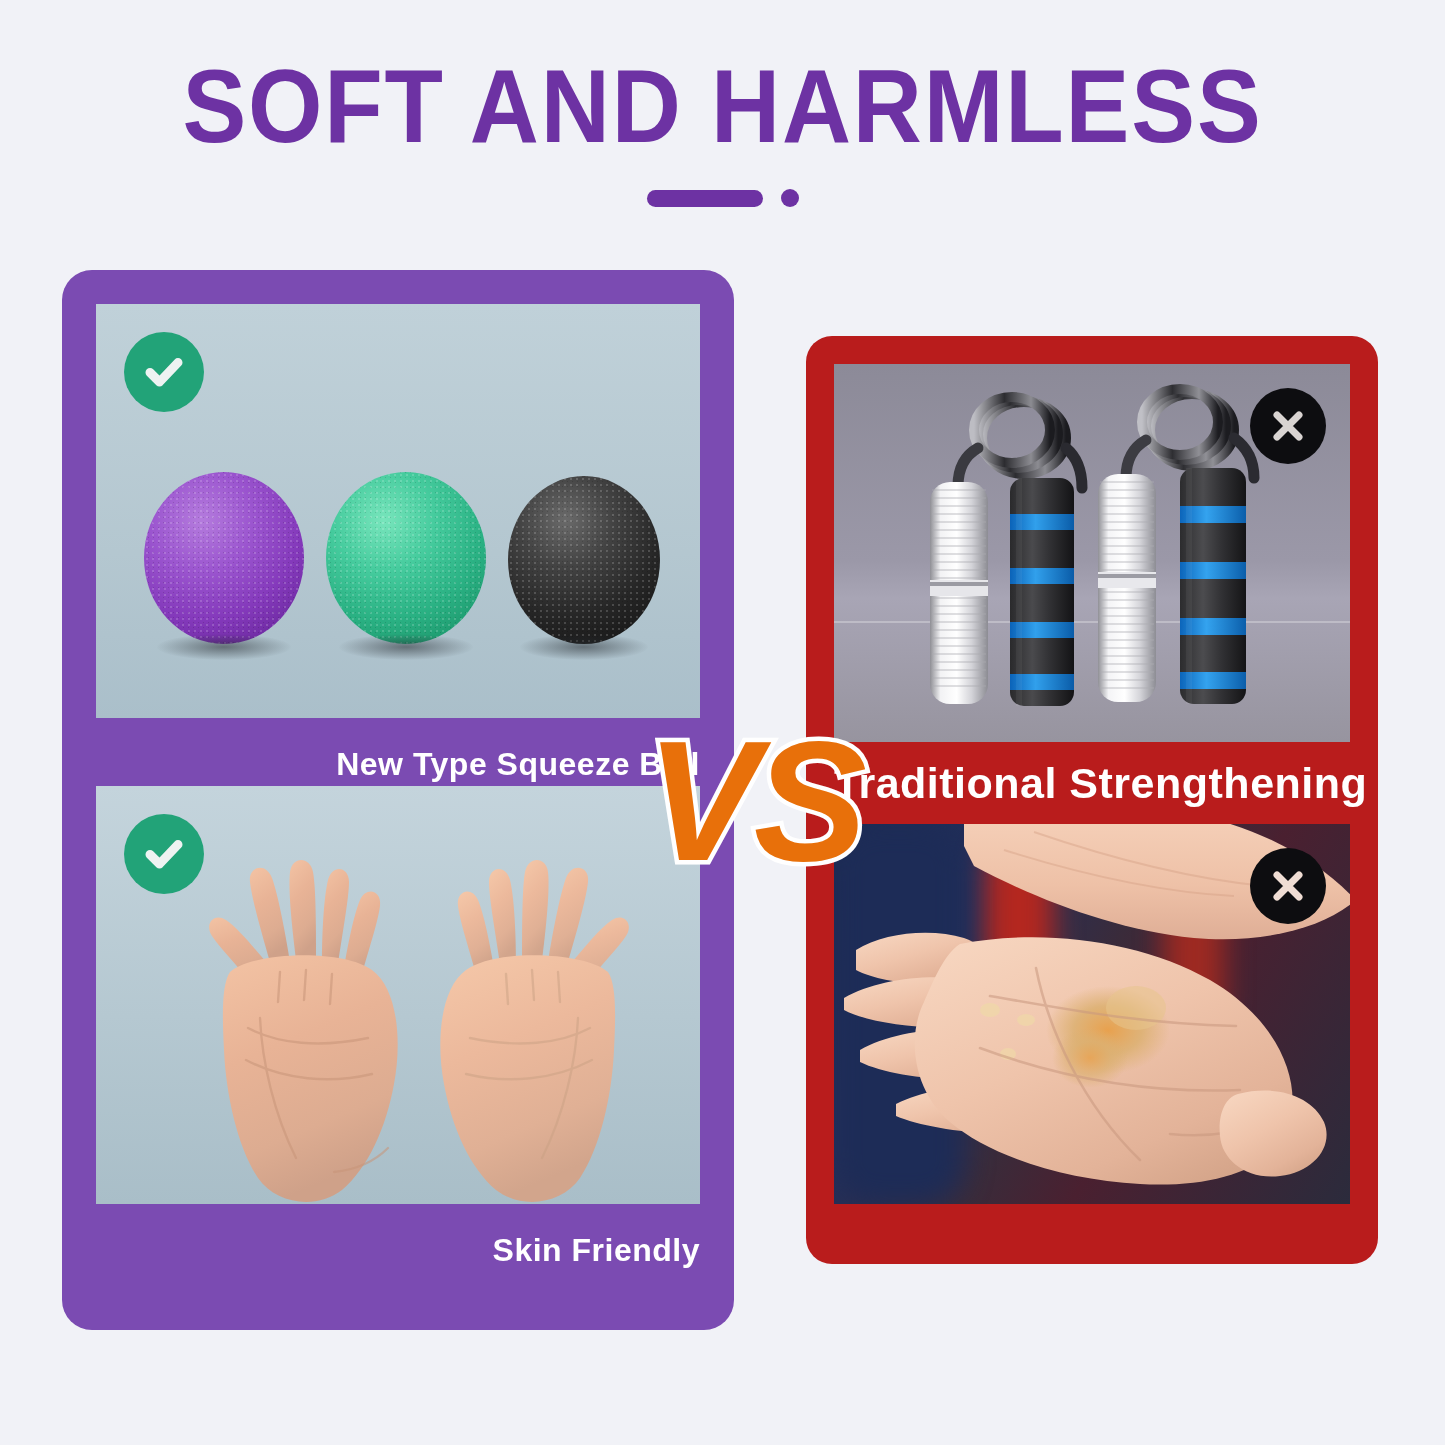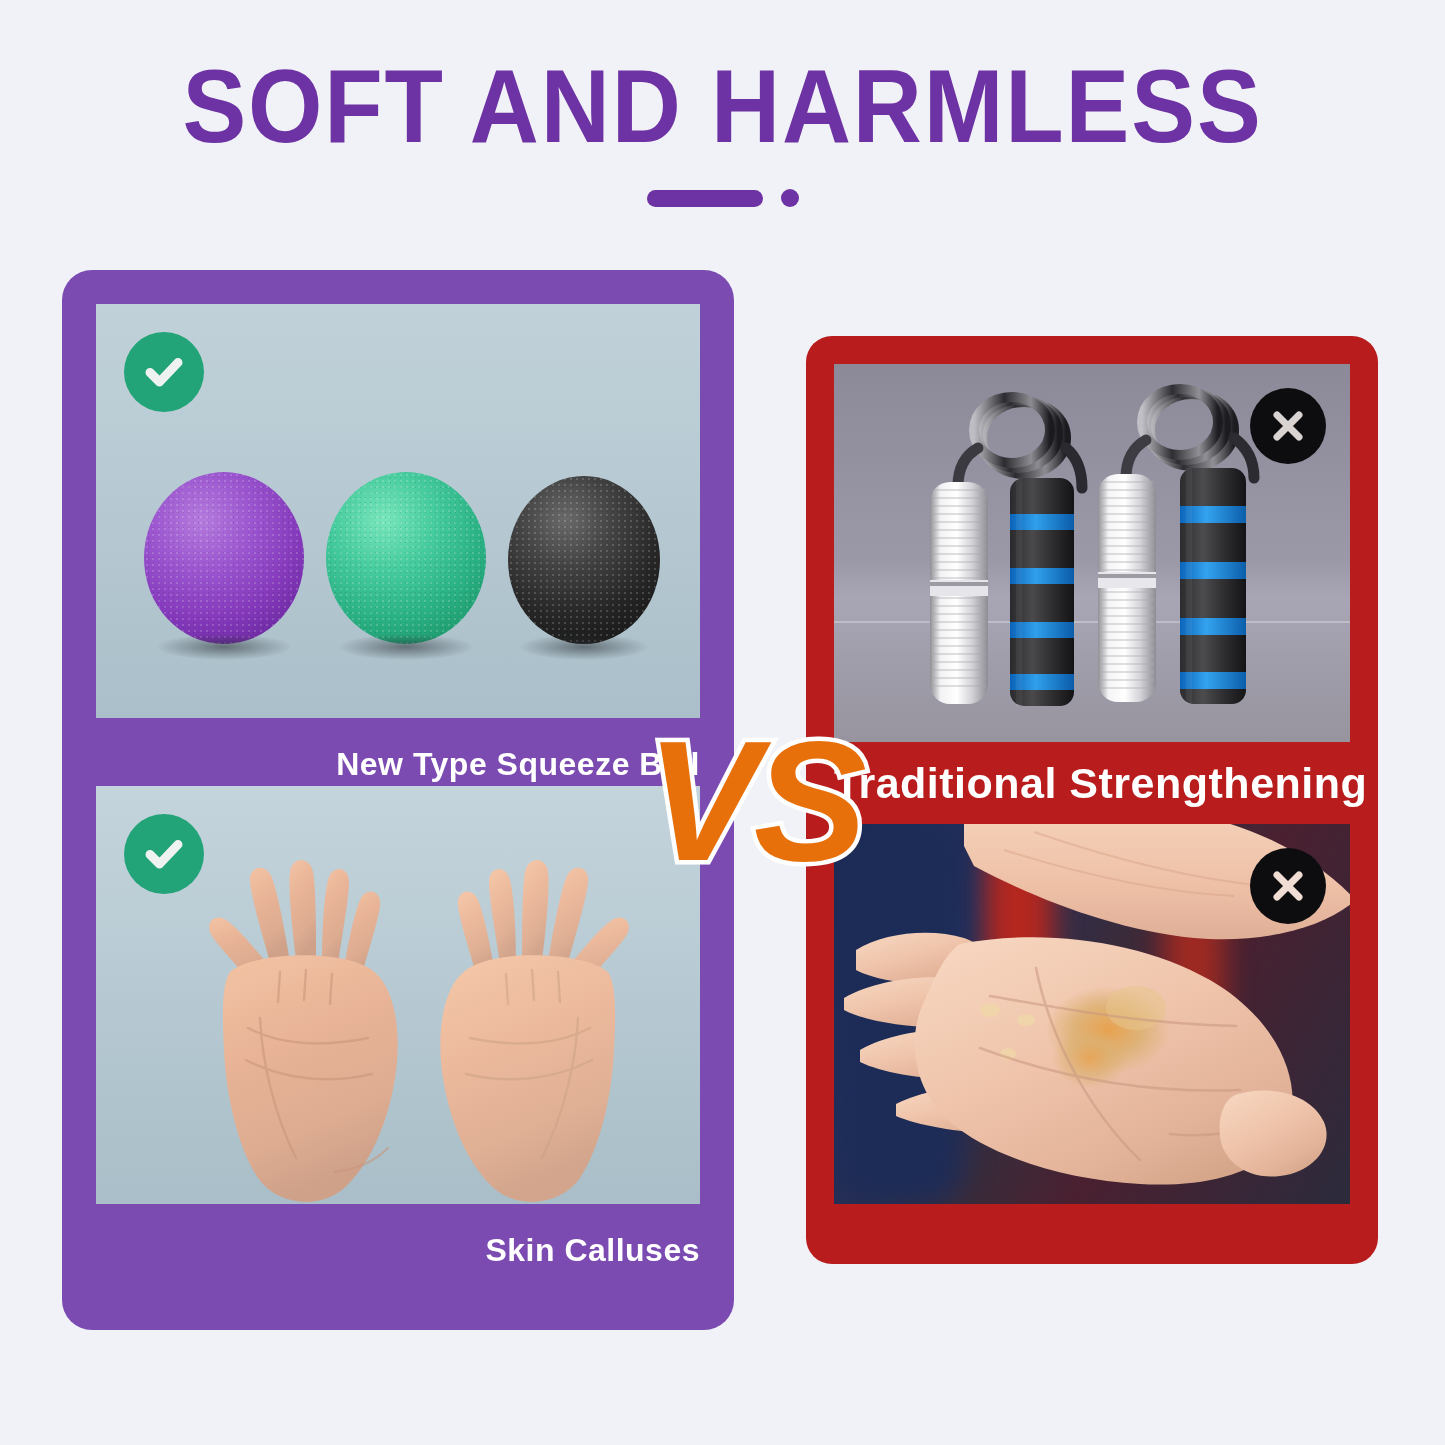--- a/index.html
+++ b/index.html
@@ -352,21 +352,21 @@
             </g>
           </svg>
         </div>
 
         <div class="badge badge-check">
           <svg width="48" height="48" viewBox="0 0 48 48" aria-hidden="true">
             <path d="M10 24.5 L19.5 34 L38 14.5" fill="none" stroke="#eef3f2" stroke-width="9" stroke-linecap="round" stroke-linejoin="round"></path>
           </svg>
         </div>
       </div>
-      <div class="caption caption-purple">Skin Calluses</div>
+      <div class="caption caption-purple">Skin Friendly</div>
     </div>
   </div>
 
   <div class="card card-teal">
 
     <div class="panel">
       <div class="photo photo-grippers">
         <div class="grip-bg"></div>
         <div class="grip-floor"></div>
 

